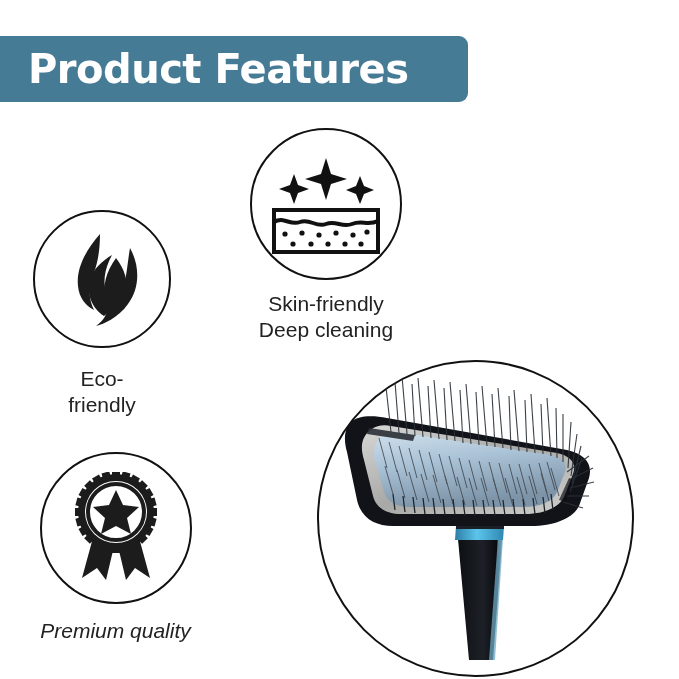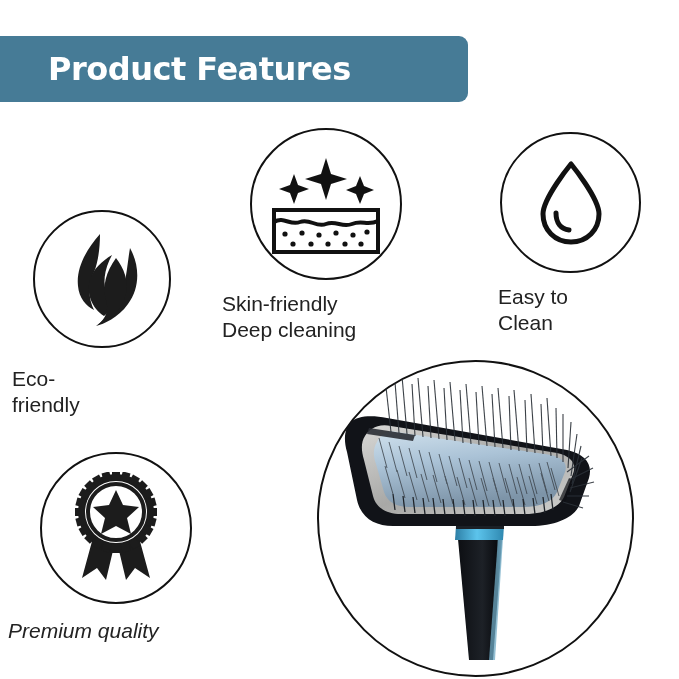--- a/index.html
+++ b/index.html
@@ -24,33 +24,33 @@
     left: -30px;
     top: 36px;
     width: 498px;
     height: 66px;
     background: #467b96;
     border-radius: 9px;
     display: flex;
     align-items: center;
   }
   .header-title {
-    margin-left: 78px;
+    margin-left: 58px;
     color: #ffffff;
-    font-size: 32px;
+    font-size: 40px;
     font-weight: bold;
     letter-spacing: -0.5px;
     font-family: "DejaVu Sans", sans-serif;
     white-space: nowrap;
   }
 
   
   .feature {
     position: absolute;
-    text-align: left;
+    text-align: center;
   }
   .icon-circle {
     position: relative;
     border-radius: 50%;
     border: 2px solid #111111;
     background: #ffffff;
     box-sizing: border-box;
     margin: 0 auto;
   }
   .feature-label {
@@ -152,30 +152,20 @@
           <circle cx="60" cy="92" r="2.6"></circle>
           <circle cx="77" cy="92" r="2.6"></circle>
           <circle cx="93" cy="92" r="2.6"></circle>
         </g>
       </svg>
     </div>
     <div class="feature-label">Skin-friendly
 Deep cleaning</div>
   </div>
 
-  <div class="feature" id="feature-easy">
-    <div class="icon-circle">
-      <svg class="icon-svg" width="72" height="90" viewBox="0 0 72 90">
-        <path d="M36 6 C36 6 8 40 8 56 C8 72 20 84 36 84 C52 84 64 72 64 56 C64 40 36 6 36 6 Z" fill="none" stroke="#111111" stroke-width="5" stroke-linejoin="round"></path>
-        <path d="M21 55 C21 65 26 71 34 72" fill="none" stroke="#111111" stroke-width="5" stroke-linecap="round"></path>
-      </svg>
-    </div>
-    <div class="feature-label">Easy to
-Clean</div>
-  </div>
 
   <div class="feature" id="feature-premium">
     <div class="icon-circle">
       <svg class="icon-svg" width="104" height="112" viewBox="0 0 104 112">
 
         <path d="M30 62 L18 106 L33 96 L42 108 L52 66 Z" fill="#1c1c1c"></path>
         <path d="M74 62 L86 106 L71 96 L62 108 L52 66 Z" fill="#1c1c1c"></path>
 
         <g fill="#1c1c1c">
           <circle cx="52" cy="40" r="38"></circle>

